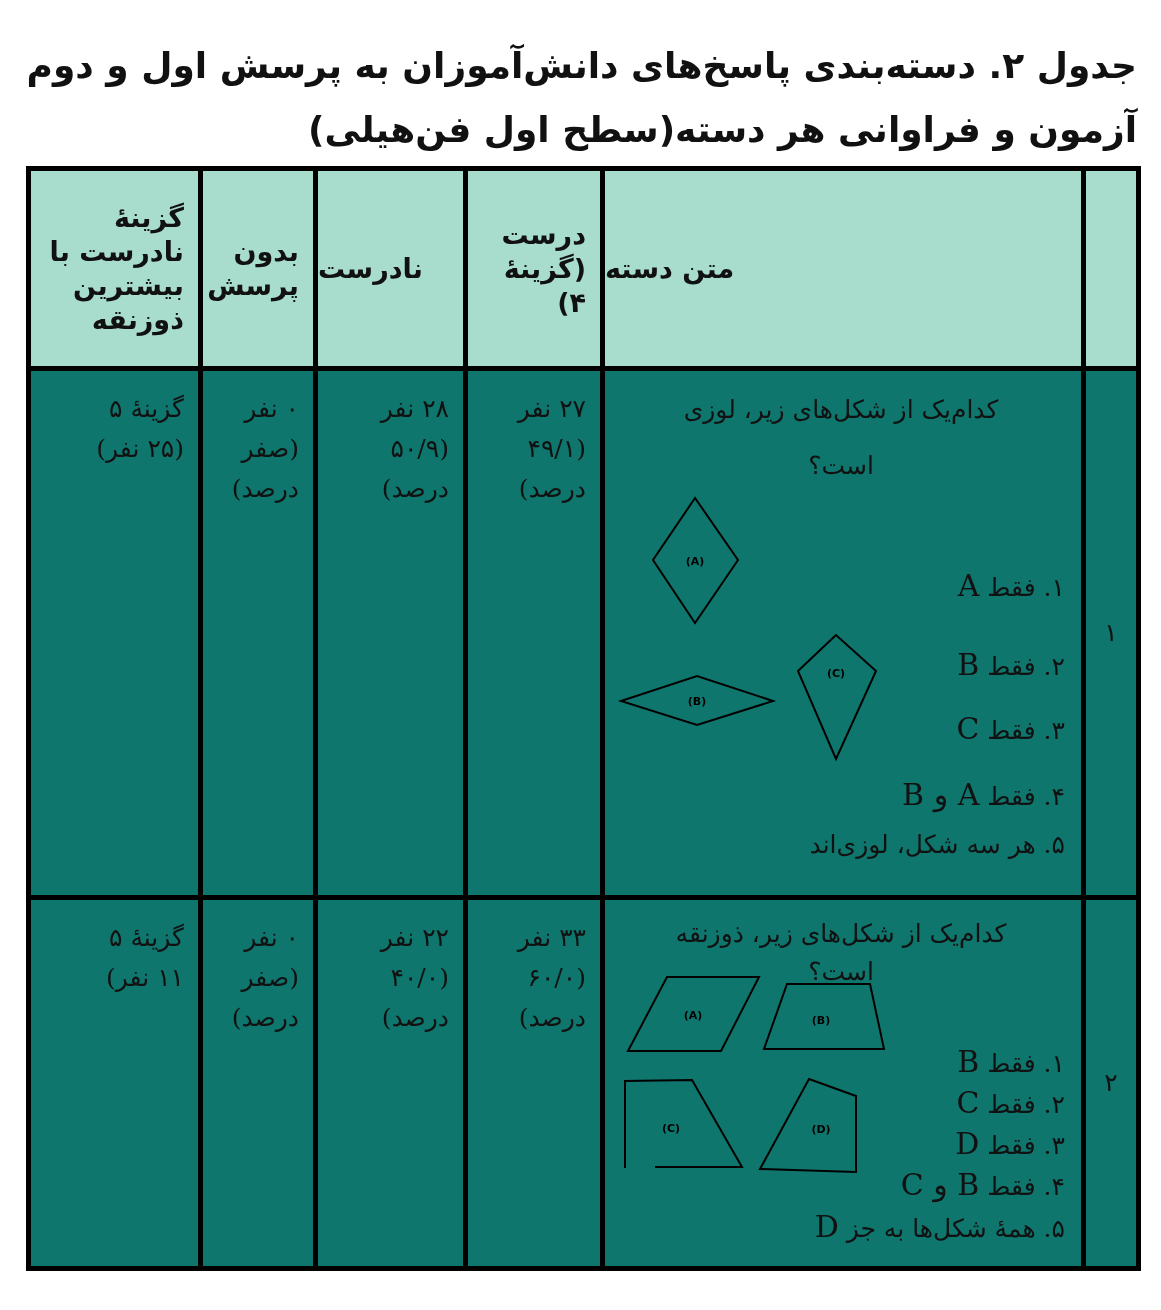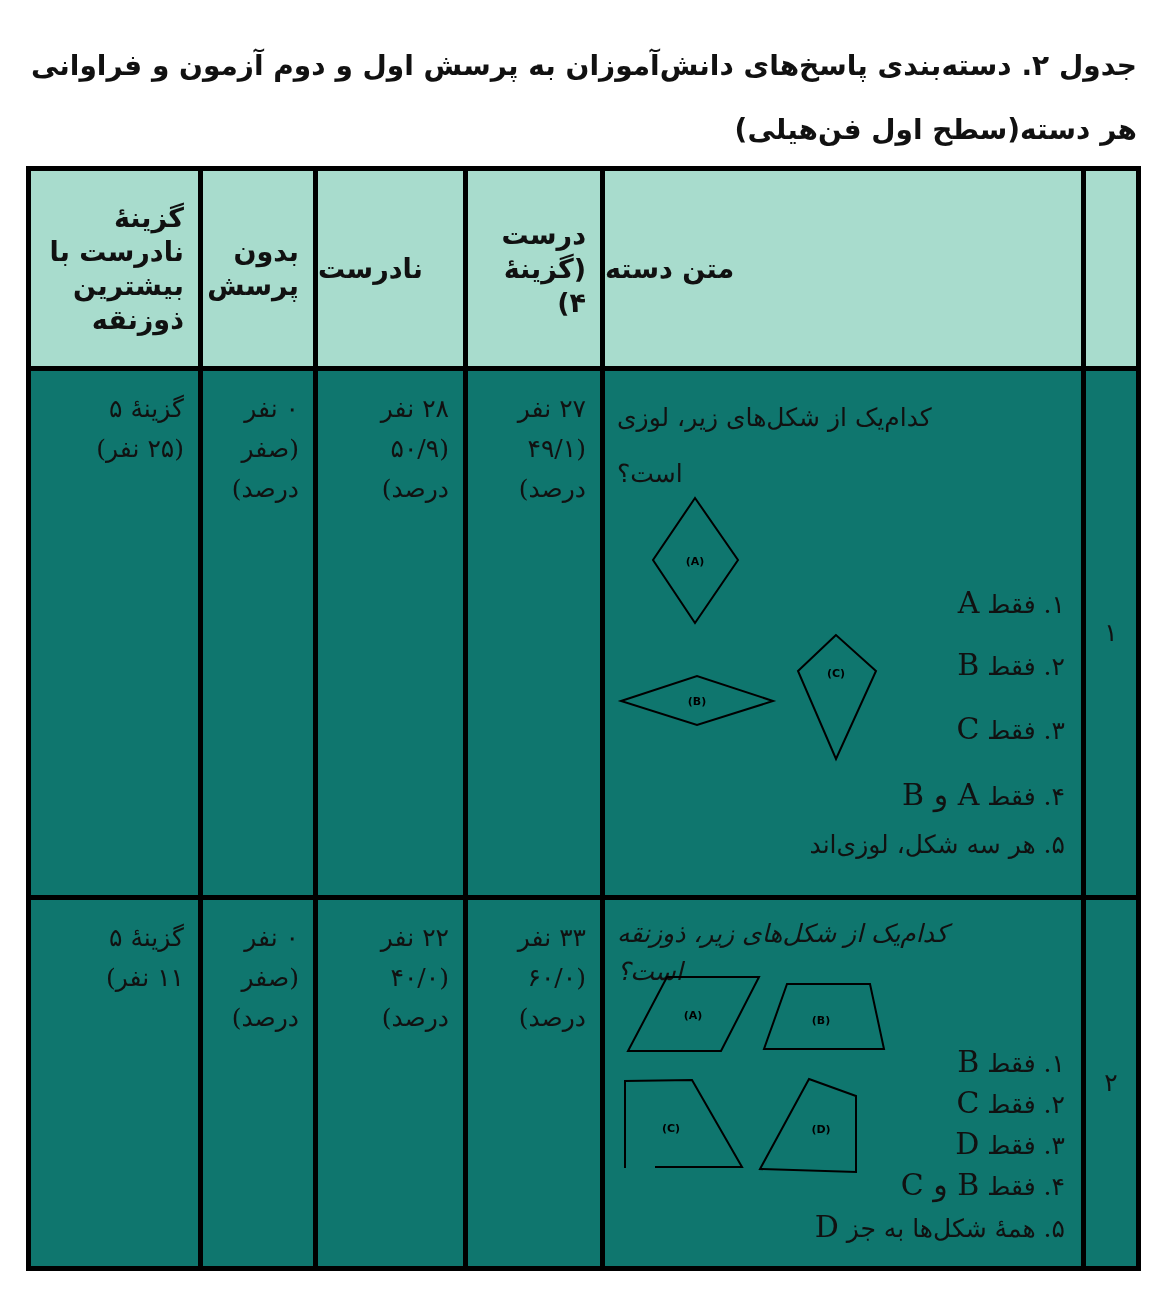--- a/index.html
+++ b/index.html
@@ -1,26 +1,26 @@
 <!DOCTYPE html>
 <html><head>
   <meta charset="utf-8">
   <style>
     html, body { margin: 0; padding: 0; background: #ffffff; }
     body { width: 1161px; height: 1310px; position: relative; overflow: hidden; font-family: "DejaVu Sans", sans-serif; color: #111; }
-    .caption { position: absolute; right: 24px; top: 34px; width: 1120px; direction: rtl; text-align: right; font-family: "DejaVu Sans", sans-serif; font-weight: bold; font-size: 28px; line-height: 64px; letter-spacing: -0.5px; }
+    .caption { position: absolute; right: 24px; top: 34px; width: 1120px; direction: rtl; text-align: right; font-family: "DejaVu Sans", sans-serif; font-weight: bold; font-size: 36px; line-height: 64px; letter-spacing: -0.5px; }
     table.data { position: absolute; left: 26px; top: 166px; width: 1110px; height: 1104px; border-collapse: collapse; direction: rtl; table-layout: fixed; }
     table.data td, table.data th { border: 5px solid #000; vertical-align: top; padding: 0; }
     table.data thead th { background: #a8dccd; height: 195px; vertical-align: middle; font-weight: bold; font-size: 27px; line-height: 34px; text-align: left; font-family: "DejaVu Sans", sans-serif; }
     table.data thead th.wrap { text-align: right; padding-right: 14px; }
     table.data tbody td { background: #0f766e; font-size: 25px; line-height: 40px; font-family: "DejaVu Serif", serif; }
     td.num-cell { text-align: center; vertical-align: middle !important; font-size: 26px; }
     td.stat { text-align: right; padding: 18px 14px 0 0 !important; }
     td.question { position: relative; padding: 0 !important; }
-    .q-text { direction: rtl; text-align: left; padding: 24px 16px 0 12px; }
+    .q-text { direction: rtl; text-align: center; padding: 16px 16px 0 12px; }
     .opt { direction: rtl; text-align: right; position: absolute; right: 16px; white-space: nowrap; }
     .opt .latin { font-family: "DejaVu Serif", serif; font-size: 30px; }
     svg.shapes { position: absolute; left: 0; top: 0; pointer-events: none; }
     .shape-label { font-family: "DejaVu Sans", sans-serif; font-weight: bold; font-size: 11px; }
     .stack span { display: block; }
   </style>
 </head>
 <body>
 
 <div class="caption">جدول ۲. دسته‌بندی پاسخ‌های دانش‌آموزان به پرسش اول و دوم آزمون و فراوانی هر دسته(سطح اول فن‌هیلی)</div>
@@ -72,21 +72,21 @@
           </g>
           <g>
             <polygon points="16,330 92,305 168,330 92,354" fill="none" stroke="#000" stroke-width="2"></polygon>
             <text x="92" y="334" text-anchor="middle" class="shape-label">(B)</text>
           </g>
           <g>
             <polygon points="231,264 193,300 231,388 271,300" fill="none" stroke="#000" stroke-width="2"></polygon>
             <text x="231" y="306" text-anchor="middle" class="shape-label">(C)</text>
           </g>
         </svg>
-        <div class="opt" style="top:212px">
+        <div class="opt" style="top:195px">
           <span>۱.</span>
           <span>فقط</span>
           <span class="latin">A</span>
         </div>
         <div class="opt" style="top:274px">
           <span>۲.</span>
           <span>فقط</span>
           <span class="latin">B</span>
         </div>
         <div class="opt" style="top:338px">
@@ -121,21 +121,21 @@
       </td>
       <td class="stat stack">
         <span>گزینهٔ ۵</span>
         <span>(۲۵ نفر)</span>
       </td>
     </tr>
 
     <tr style="height:371px">
       <td class="num-cell">۲</td>
       <td class="question">
-        <div class="q-text" style="padding-top:14px;font-style:italic;">
+        <div class="q-text" style="padding-top:14px;">
           <div style="line-height:40px;">کدام‌یک از شکل‌های زیر، ذوزنقه</div>
           <div style="line-height:36px;">است؟</div>
         </div>
         <svg class="shapes" width="481" height="371">
           <g>
             <polygon points="62,77 154,77 116,151 23,151" fill="none" stroke="#000" stroke-width="2"></polygon>
             <text x="88" y="119" text-anchor="middle" class="shape-label">(A)</text>
           </g>
           <g>
             <polygon points="182,84 265,84 279,149 159,149" fill="none" stroke="#000" stroke-width="2"></polygon>

